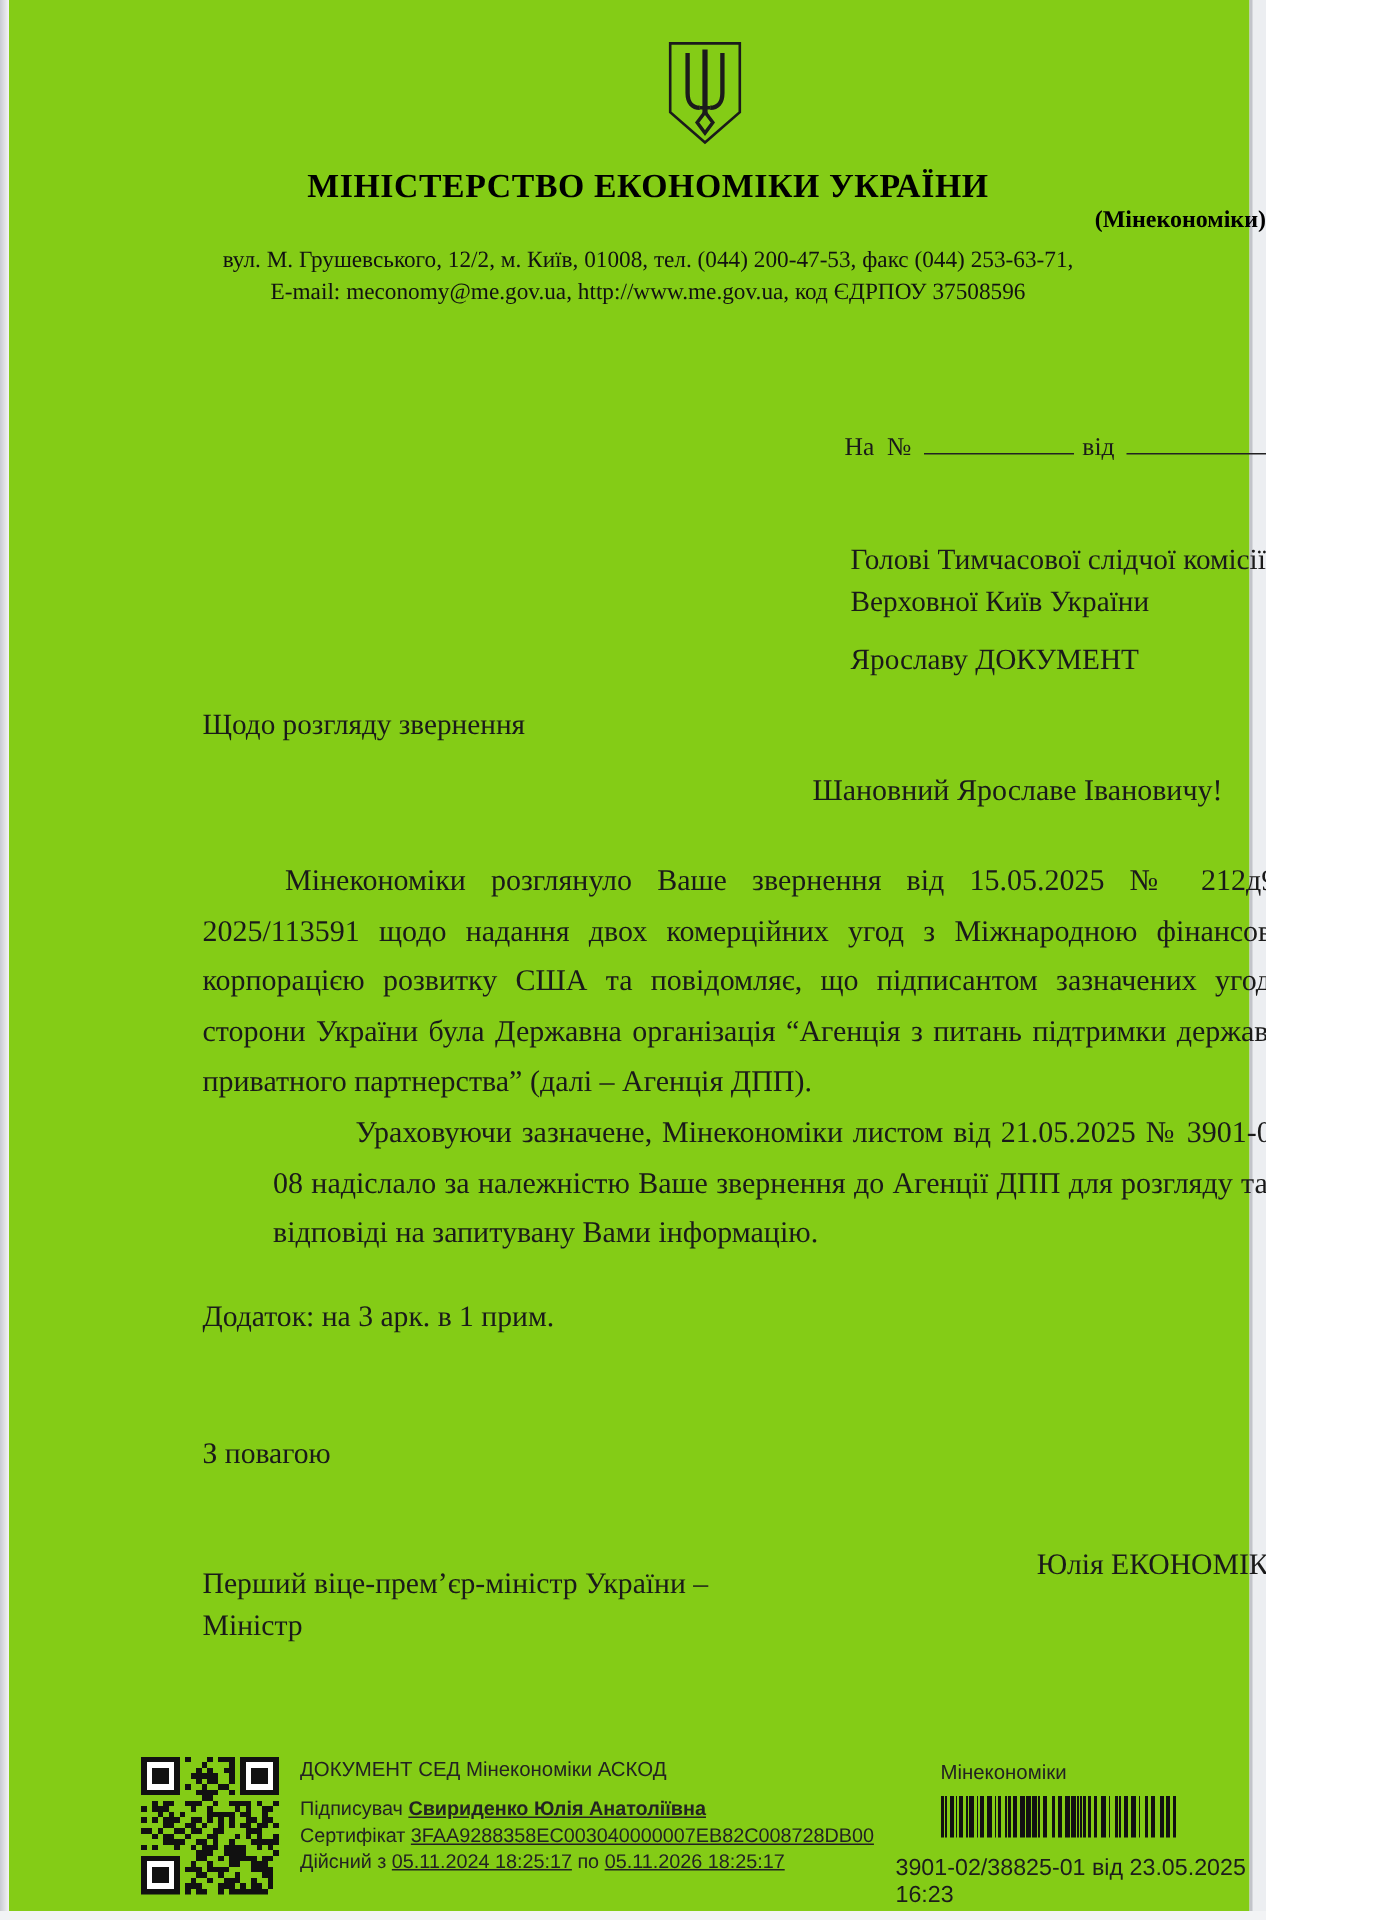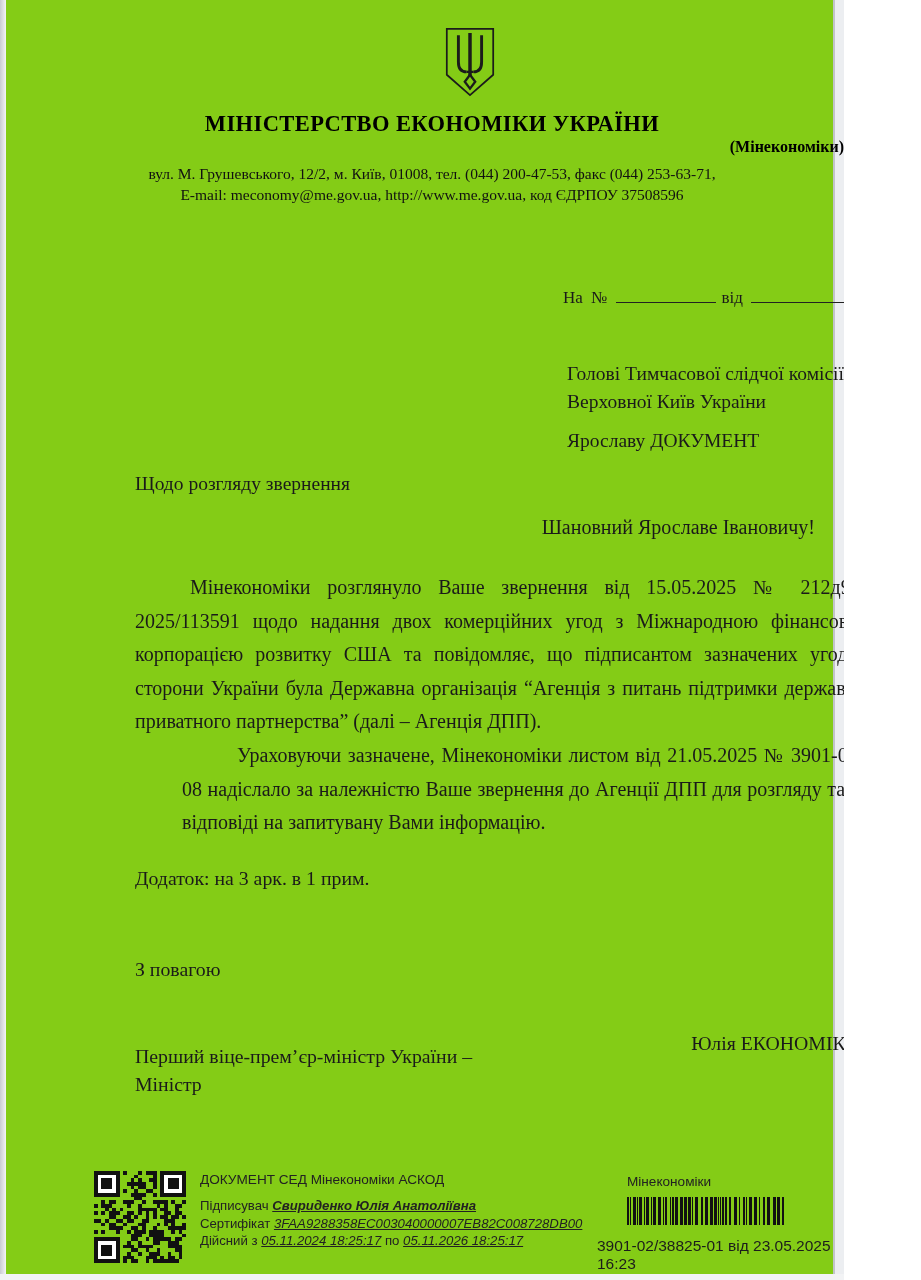--- a/index.html
+++ b/index.html
@@ -42,21 +42,21 @@
 
   .regards{position:absolute;left:135px;top:958px;font-size:19.8px;}
   .position-block{position:absolute;left:135px;top:1008px;font-size:19.8px;line-height:28px;margin-top:34px;}
   .signature-name{position:absolute;left:135px;width:725px;top:1032px;text-align:right;font-size:19.8px;}
 
   .footer{font-family:"Liberation Sans", sans-serif;color:#222;}
   .qr{position:absolute;left:94px;top:1171px;width:92px;height:92px;}
   .f-left{position:absolute;left:200px;top:1172px;}
   .f-line1{font-size:13.6px;margin-bottom:10px;}
   .f-small{font-size:13.2px;line-height:17.5px;}
-  .u{text-decoration:underline;font-style:italic;}
+  .u{text-decoration:underline;}
   .b{font-weight:bold;}
   .f-org{position:absolute;left:627px;width:158px;top:1174px;font-size:13.6px;}
   .barcode{position:absolute;left:627px;top:1197px;width:158px;height:28px;}
   .f-reg{position:absolute;left:597px;top:1237px;font-size:15.5px;color:#1c1c1c;}
 </style>
 </head>
 <body>
 
 <div class="page">
   <div class="edge-left"></div>

